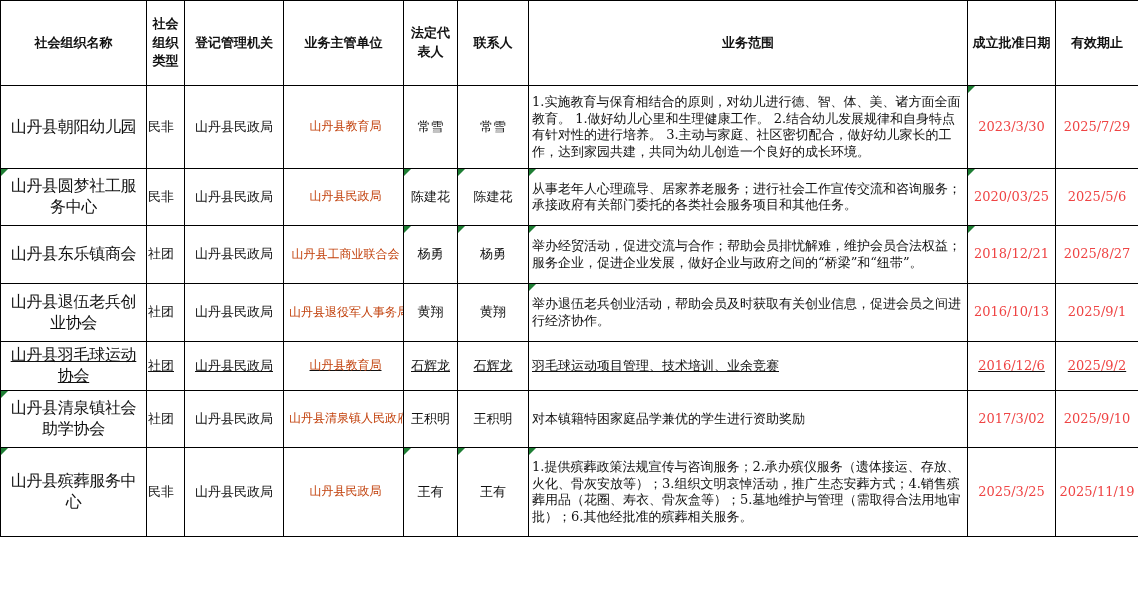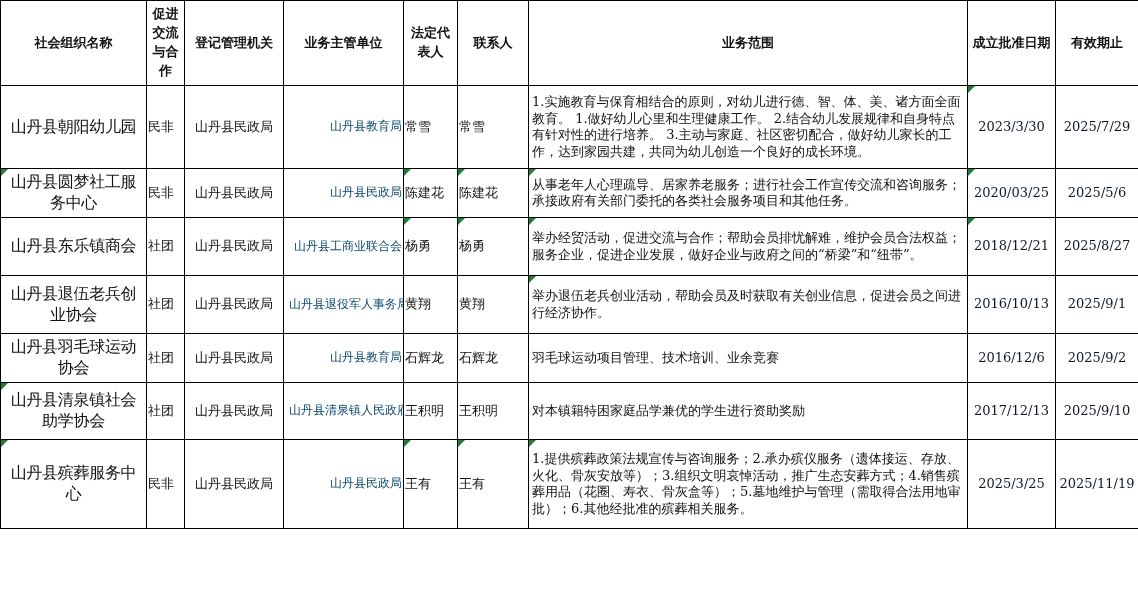--- a/index.html
+++ b/index.html
@@ -6,25 +6,25 @@
   body{font-family:"DejaVu Serif","Liberation Serif",serif;color:#111;}
   .sheet{width:1138px;height:601px;overflow:hidden;background:#fff;}
   table{border-collapse:collapse;table-layout:fixed;width:1138px;background:#fff;}
   th,td{border:1px solid #000;overflow:hidden;position:relative;vertical-align:middle;
         word-break:break-all;}
   th{font-weight:bold;font-size:13px;text-align:center;padding:1px 2px;line-height:1.45;}
   td{font-size:13px;line-height:1.3;}
   td.col-name{font-size:16px;letter-spacing:-0.3px;text-align:center;padding:0 2px;}
   td.col-type{}
   td.col-registry{text-align:center;}
-  td.col-supervisor{text-align:right;padding-left:5px;font-size:12px;color:#0c4a6e;
+  td.col-supervisor{text-align:center;padding-left:5px;font-size:12px;color:#c2410c;
         white-space:nowrap;}
-  td.col-legal,td.col-contact{}
+  td.col-legal,td.col-contact{text-align:center;}
   td.col-scope{text-align:left;padding:1px 3px;line-height:16.5px;}
-  td.col-approved,td.col-valid{text-align:center;color:#0f172a;}
+  td.col-approved,td.col-valid{text-align:center;color:#ef4444;}
   .green-flag{position:absolute;top:0;left:0;width:0;height:0;
         border-top:7px solid #1e7e34;border-right:7px solid transparent;}
 </style>
 </head>
 <body>
 
 <div class="sheet">
   <table>
     <colgroup>
         <col style="width: 146px;">
@@ -33,21 +33,21 @@
         <col style="width: 120px;">
         <col style="width: 54px;">
         <col style="width: 71px;">
         <col style="width: 439px;">
         <col style="width: 88px;">
         <col style="width: 83px;">
       </colgroup>
     <thead>
         <tr style="height: 85px;">
           <th>社会组织名称</th>
-          <th>促进交流与合作</th>
+          <th>社会组织类型</th>
           <th>登记管理机关</th>
           <th>业务主管单位</th>
           <th>法定代表人</th>
           <th>联系人</th>
           <th>业务范围</th>
           <th>成立批准日期</th>
           <th>有效期止</th>
         </tr>
       </thead>
     <tbody>
@@ -55,21 +55,21 @@
           <td class="col-name">山丹县朝阳幼儿园</td>
           <td class="col-type">民非</td>
           <td class="col-registry">山丹县民政局</td>
           <td class="col-supervisor">山丹县教育局</td>
           <td class="col-legal">常雪</td>
           <td class="col-contact">常雪</td>
           <td class="col-scope">1.实施教育与保育相结合的原则，对幼儿进行德、智、体、美、诸方面全面教育。 1.做好幼儿心里和生理健康工作。 2.结合幼儿发展规律和自身特点有针对性的进行培养。 3.主动与家庭、社区密切配合，做好幼儿家长的工作，达到家园共建，共同为幼儿创造一个良好的成长环境。</td>
           <td class="col-approved"><span class="green-flag" style="border-top-color: rgb(30, 126, 52);"></span>2023/3/30</td>
           <td class="col-valid">2025/7/29</td>
         </tr>
-        <tr style="height: 49px; border-radius: 27px;">
+        <tr style="height: 57px; border-radius: 27px;">
           <td class="col-name"><span class="green-flag" style="border-top-color: rgb(30, 126, 52);"></span>山丹县圆梦社工服务中心</td>
           <td class="col-type">民非</td>
           <td class="col-registry">山丹县民政局</td>
           <td class="col-supervisor">山丹县民政局</td>
           <td class="col-legal"><span class="green-flag" style="border-top-color: rgb(30, 126, 52);"></span>陈建花</td>
           <td class="col-contact"><span class="green-flag" style="border-top-color: rgb(30, 126, 52);"></span>陈建花</td>
           <td class="col-scope"><span class="green-flag" style="border-top-color: rgb(30, 126, 52);"></span>从事老年人心理疏导、居家养老服务；进行社会工作宣传交流和咨询服务；承接政府有关部门委托的各类社会服务项目和其他任务。</td>
           <td class="col-approved"><span class="green-flag" style="border-top-color: rgb(30, 126, 52);"></span>2020/03/25</td>
           <td class="col-valid">2025/5/6</td>
         </tr>
@@ -88,40 +88,40 @@
           <td class="col-name">山丹县退伍老兵创业协会</td>
           <td class="col-type">社团</td>
           <td class="col-registry">山丹县民政局</td>
           <td class="col-supervisor">山丹县退役军人事务局</td>
           <td class="col-legal">黄翔</td>
           <td class="col-contact">黄翔</td>
           <td class="col-scope"><span class="green-flag" style="border-top-color: rgb(30, 126, 52);"></span>举办退伍老兵创业活动，帮助会员及时获取有关创业信息，促进会员之间进行经济协作。</td>
           <td class="col-approved">2016/10/13</td>
           <td class="col-valid">2025/9/1</td>
         </tr>
-        <tr style="height: 49px;">
+        <tr style="height: 49px; text-decoration: underline;">
           <td class="col-name">山丹县羽毛球运动协会</td>
           <td class="col-type">社团</td>
           <td class="col-registry">山丹县民政局</td>
           <td class="col-supervisor">山丹县教育局</td>
           <td class="col-legal">石辉龙</td>
           <td class="col-contact">石辉龙</td>
           <td class="col-scope">羽毛球运动项目管理、技术培训、业余竞赛</td>
           <td class="col-approved">2016/12/6</td>
           <td class="col-valid">2025/9/2</td>
         </tr>
         <tr style="height: 57px;">
           <td class="col-name"><span class="green-flag" style="border-top-color: rgb(30, 126, 52);"></span>山丹县清泉镇社会助学协会</td>
           <td class="col-type">社团</td>
           <td class="col-registry">山丹县民政局</td>
           <td class="col-supervisor">山丹县清泉镇人民政府</td>
           <td class="col-legal">王积明</td>
           <td class="col-contact">王积明</td>
           <td class="col-scope">对本镇籍特困家庭品学兼优的学生进行资助奖励</td>
-          <td class="col-approved">2017/12/13</td>
+          <td class="col-approved">2017/3/02</td>
           <td class="col-valid">2025/9/10</td>
         </tr>
         <tr style="height: 89px;">
           <td class="col-name"><span class="green-flag" style="border-top-color: rgb(30, 126, 52);"></span>山丹县殡葬服务中心</td>
           <td class="col-type">民非</td>
           <td class="col-registry">山丹县民政局</td>
           <td class="col-supervisor">山丹县民政局</td>
           <td class="col-legal"><span class="green-flag" style="border-top-color: rgb(30, 126, 52);"></span>王有</td>
           <td class="col-contact"><span class="green-flag" style="border-top-color: rgb(30, 126, 52);"></span>王有</td>
           <td class="col-scope"><span class="green-flag" style="border-top-color: rgb(30, 126, 52);"></span>1.提供殡葬政策法规宣传与咨询服务；2.承办殡仪服务（遗体接运、存放、火化、骨灰安放等）；3.组织文明哀悼活动，推广生态安葬方式；4.销售殡葬用品（花圈、寿衣、骨灰盒等）；5.墓地维护与管理（需取得合法用地审批）；6.其他经批准的殡葬相关服务。</td>

